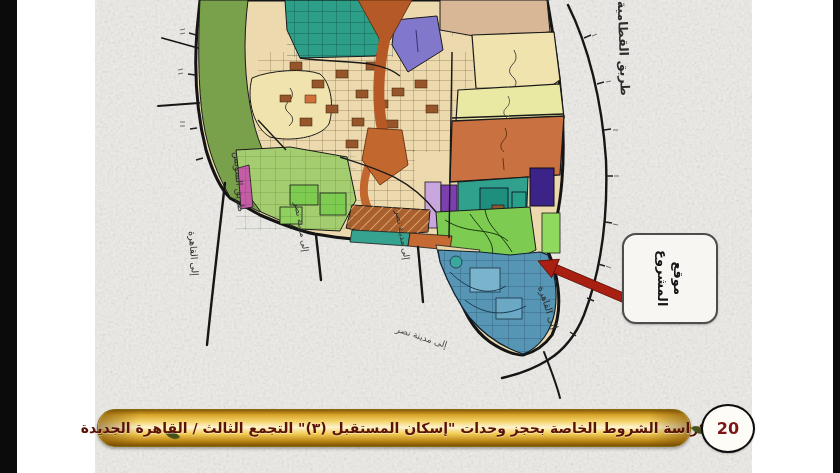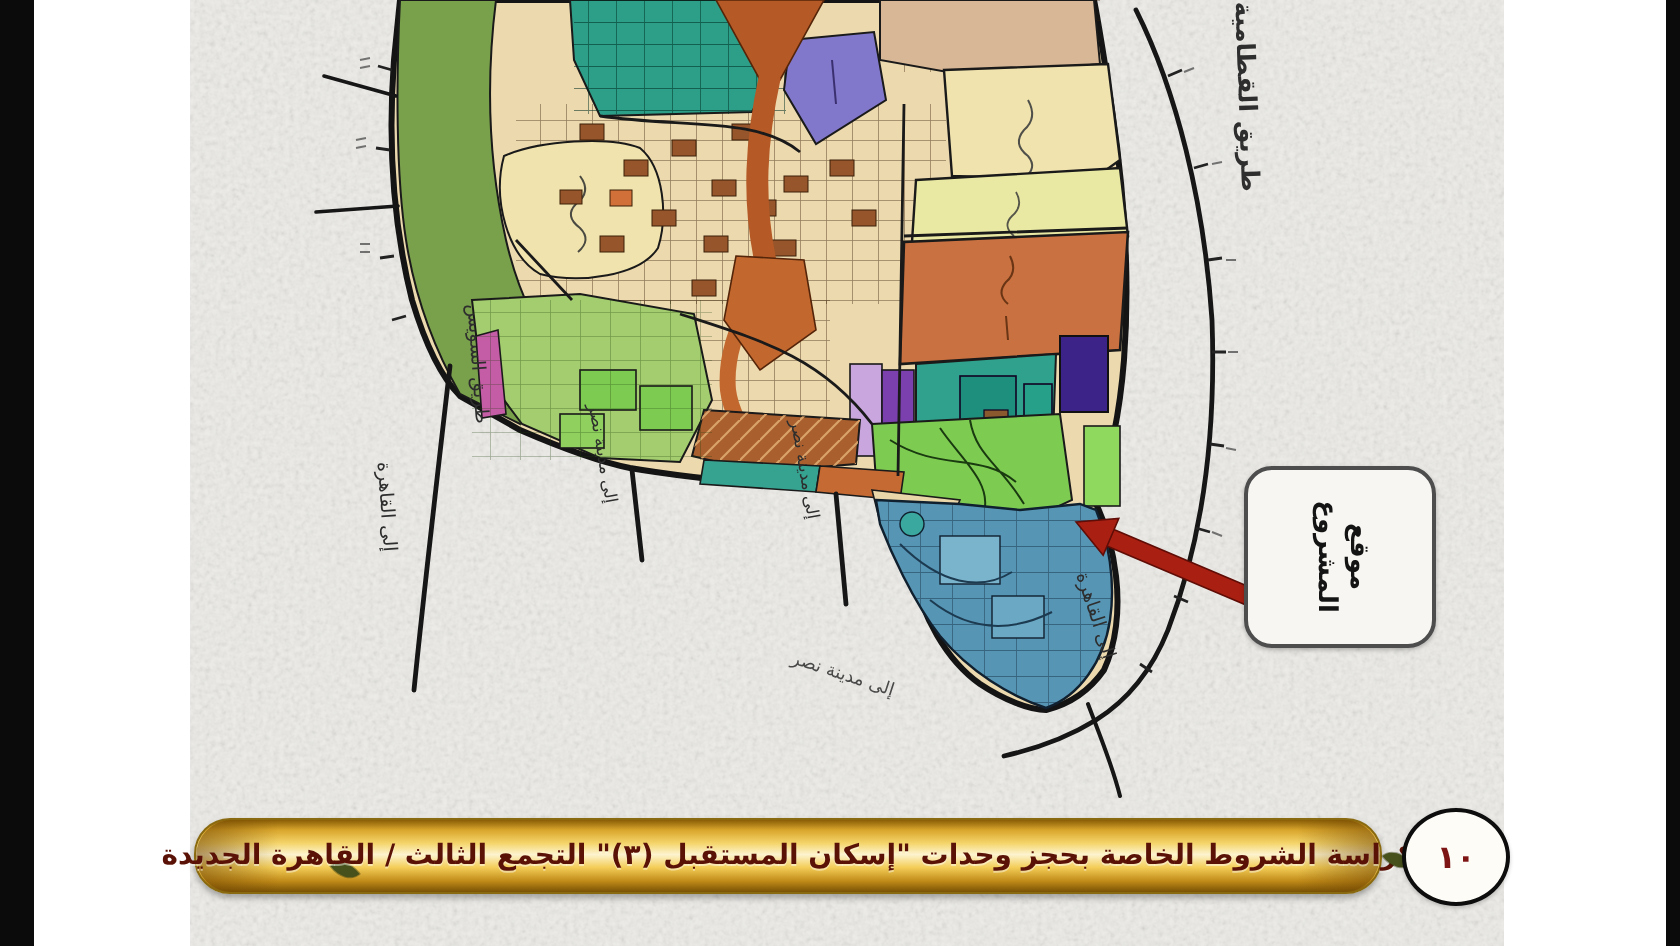--- a/index.html
+++ b/index.html
@@ -247,14 +247,14 @@
     <span>المشروع</span>
   </div>
 </div>
 
 <div class="footer-bar">
   <span class="leaf in-bar"></span>
   <span class="footer-title">كراسة الشروط الخاصة بحجز وحدات "إسكان المستقبل (٣)" التجمع الثالث / القاهرة الجديدة</span>
 </div>
 <span class="leaf by-badge"></span>
 <div class="page-badge">
-  <span>١٠</span>
+  <span>20</span>
 </div>
 
 </body></html>

